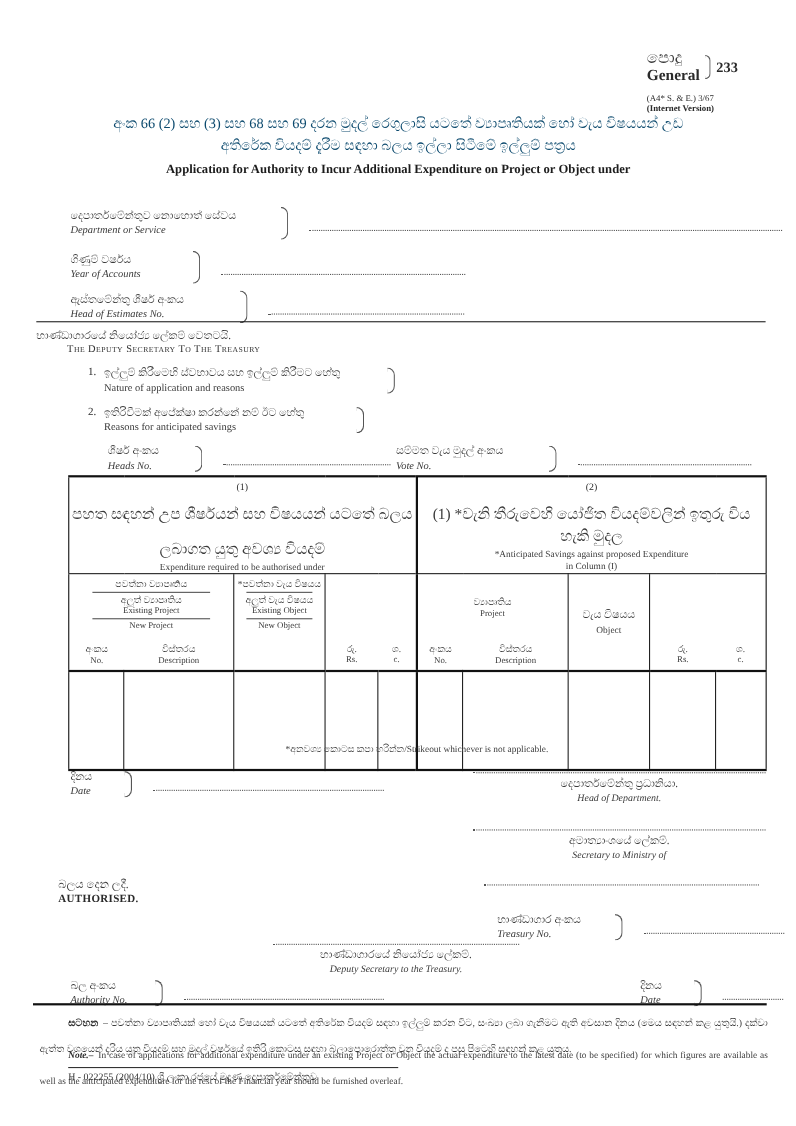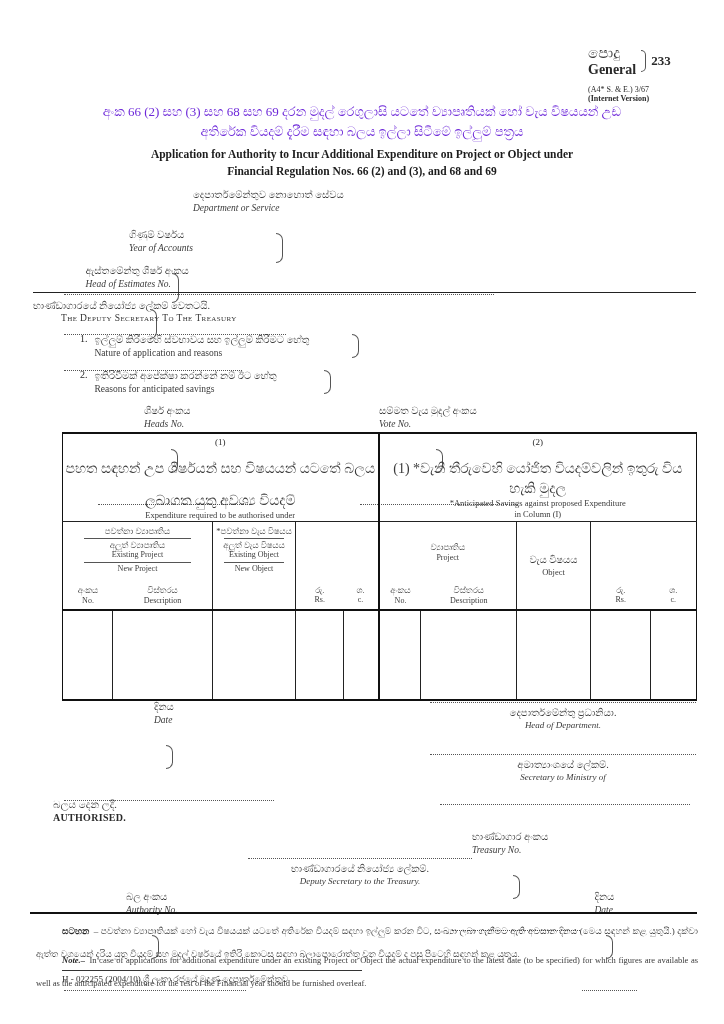--- a/index.html
+++ b/index.html
@@ -22,25 +22,25 @@
   .badge-row { display:flex; align-items:center; gap:5px; }
   .badge-left .si { font-size:15px; line-height:1.2; }
   .badge-left .en-b { font-size:14px; font-weight:bold; line-height:1.2; }
   .badge-bracket { width:5px; height:22px; border:1px solid #555; border-left:none; border-radius:0 5px 5px 0; }
   .badge-num { font-size:13px; font-weight:bold; }
   .badge-spec { font-size:8px; margin-top:6px; }
   .badge-ver  { font-size:8px; font-weight:bold; }
 
   
   .title { position:absolute; top:102px; left:40px; right:40px; text-align:center; }
-  .title .t-si { font-size:13px; line-height:1.55; color:#6d28d9; }
+  .title .t-si { font-size:13px; line-height:1.55; color:#0c4a6e; }
   .title .t-en { font-size:11.5px; font-weight:bold; line-height:1.45; color:#1c1c1c; }
 
   
-  .fld { position:absolute; display:flex; align-items:center; gap:19px;flex-direction:column; }
+  .fld { position:absolute; display:flex; align-items:center; gap:19px; }
   .fld .lbl { }
   .bracket { width:7px; height:30px; border:1.2px solid #555; border-left:none;
              border-radius:0 7px 7px 0; flex:none; }
   .bracket.short { height:24px; }
   .dots { display:inline-block; border-bottom:1.2px dotted #555; height:13px;
           font-size:9px; flex:none; }
 
   .rule  { position:absolute; left:33px; right:28px; border-top:1.5px solid #222; }
   .rule2 { position:absolute; left:30px; right:27px; border-top:2.5px solid #111; }
 
@@ -118,21 +118,20 @@
       <span class="badge-num">233</span>
     </div>
     <div class="badge-spec">(A4* S. &amp; E.) 3/67</div>
     <div class="badge-ver">(Internet Version)</div>
   </div>
 
   <div class="title">
     <div class="t-si">අංක 66 (2) සහ (3) සහ 68 සහ 69 දරන මුදල් රෙගුලාසි යටතේ ව්‍යාපෘතියක් හෝ වැය විෂයයන් උඩ</div>
     <div class="t-si">අතිරේක වියදම් දැරීම සඳහා බලය ඉල්ලා සිටීමේ ඉල්ලුම් පත්‍රය</div>
     <div class="t-en" style="margin-top:4px">Application for Authority to Incur Additional Expenditure on Project or Object under</div>
-    <div class="t-en">Financial Regulation Nos. 66 (2) and (3), and 68 and 69</div>
   </div>
 
   <div class="fld" style="left:64px; top:188px;">
     <div class="lbl" style="width:172px">
       <div class="si">දෙපාර්තමේන්තුව නොහොත් සේවය</div>
       <div class="en-it">Department or Service</div>
     </div>
     <span class="bracket"></span>
     <span class="dots" style="width:430px"></span>
   </div>
@@ -306,20 +305,21 @@
       <td></td>
       <td class="bl2"></td>
       <td></td>
       <td></td>
       <td></td>
       <td></td>
     </tr>
     </tbody>
   </table>
 
+  <div class="t-foot">*අනවශ්‍ය කොටස කපා හරින්න/Strikeout whichever is not applicable.</div>
 
   <div class="fld" style="left:64px; top:700px;">
     <div class="lbl" style="width:30px">
       <div class="si">දිනය</div>
       <div class="en-it">Date</div>
     </div>
     <span class="bracket short"></span>
     <span class="dots" style="width:210px"></span>
   </div>
 

